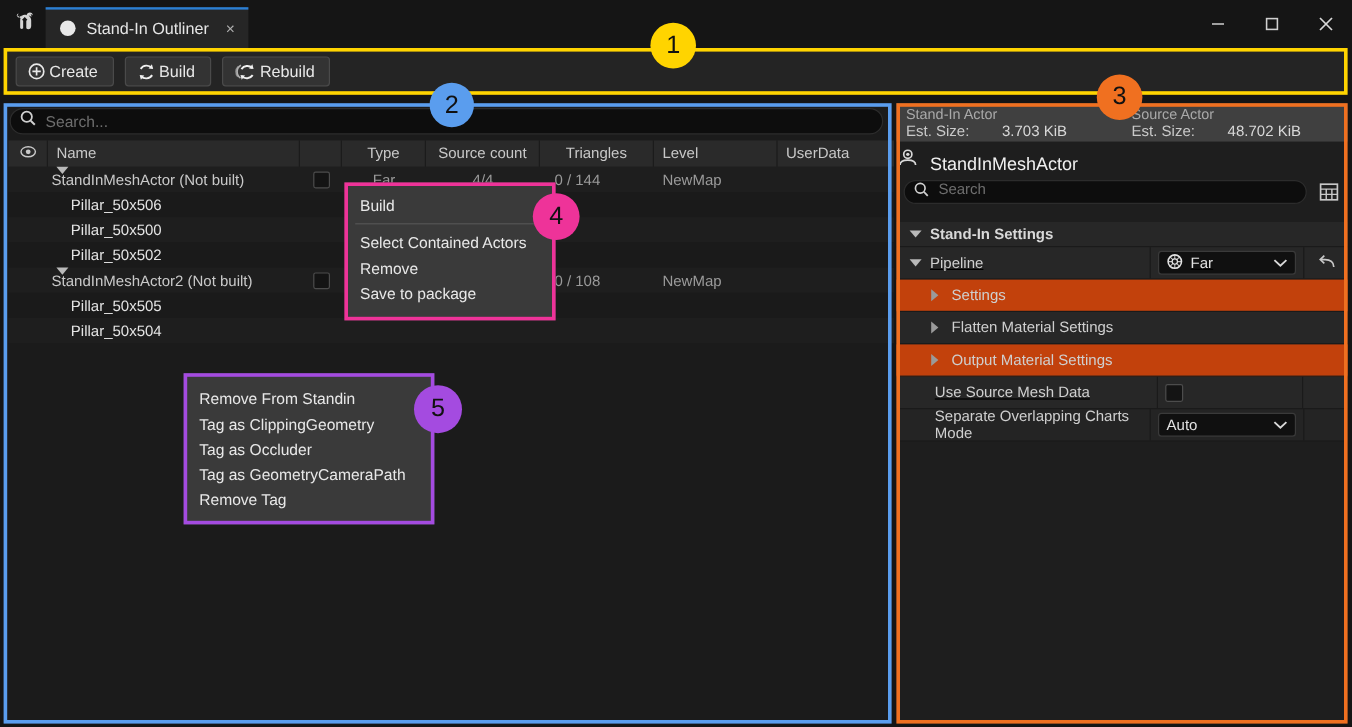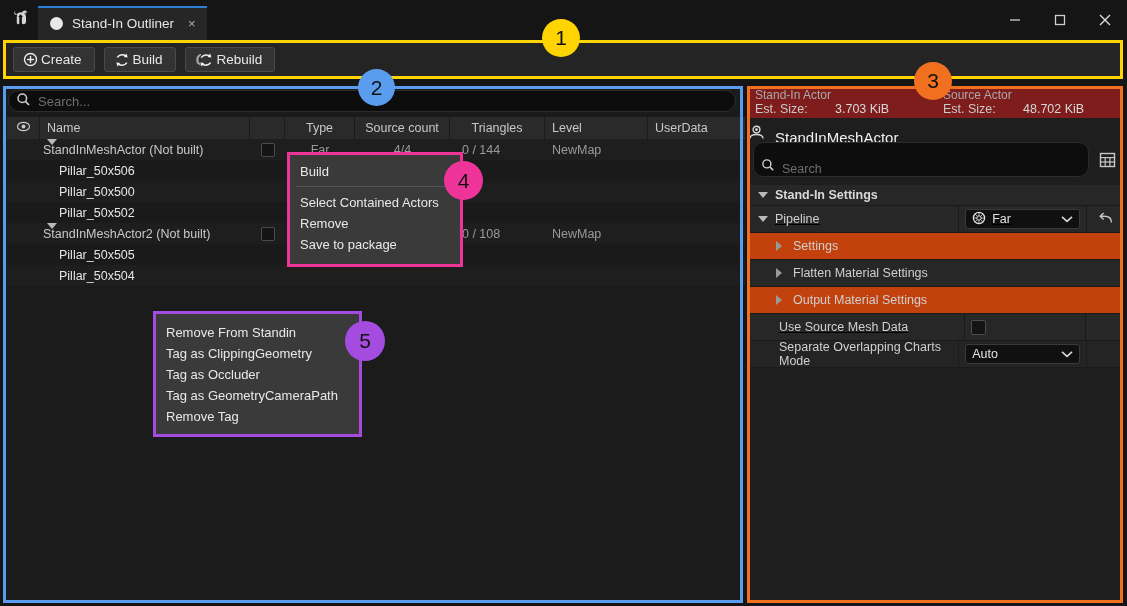--- a/index.html
+++ b/index.html
@@ -122,41 +122,41 @@
   .cell.level { width: 103px; color: #9a9a9a; }
   .cell.user { width: 97px; color: #9a9a9a; }
 
   
   #details {
     position: absolute; left: 747px; top: 86px; width: 376px; height: 517px;
     background: #1e1e1e;
   }
   #size-bar {
     position: absolute; left: 0; top: 0; width: 376px; height: 32px;
-    background: #7f1d1d; display: flex;
+    background: #404040; display: flex;
   }
   .size-half { width: 188px; padding-left: 8px; padding-top: 2px; }
   .size-title { color: #a9a9a9; font-size: 12px; line-height: 14px; }
   .size-line { display: flex; gap: 6px; line-height: 15px; }
   .size-lbl { color: #c9c9c9; font-size: 12.5px; width: 74px; }
   .size-val { color: #d8d8d8; font-size: 12.5px; }
 
   #actor-name-row {
     position: absolute; left: 0; top: 32px; width: 376px; height: 28px;
     display: flex; align-items: flex-end; gap: 9px; padding-left: 0;
   }
   #actor-name { color: #f0f0f0; font-size: 15px; }
 
   #det-search-row {
     position: absolute; left: 0; top: 60px; width: 376px; height: 27px;
     display: flex; align-items: center; padding: 0 6px; gap: 8px;
   }
   #det-search {
-    flex: 1; height: 35px; background: #0d0d0d; border: 1px solid #2c2c2c;
-    border-radius: 10px; display: flex; align-items: flex-end; gap: 7px;
+    flex: 1; height: 20px; background: #0d0d0d; border: 1px solid #2c2c2c;
+    border-radius: 10px; display: flex; align-items: flex-start; gap: 7px;
     padding-left: 7px;
   }
   #det-search .ph { color: #6e6e6e; font-size: 12.5px; }
   #grid-icon { width: 20px; height: 20px; display: flex; align-items: center; justify-content: center; cursor: pointer; }
 
   .sec-hdr {
     position: relative; height: 21px; display: flex; align-items: center;
     background: #272727; border-bottom: 1px solid #1a1a1a;
     color: #d8d8d8; font-size: 12.5px; font-weight: bold; padding-left: 28px;
   }

